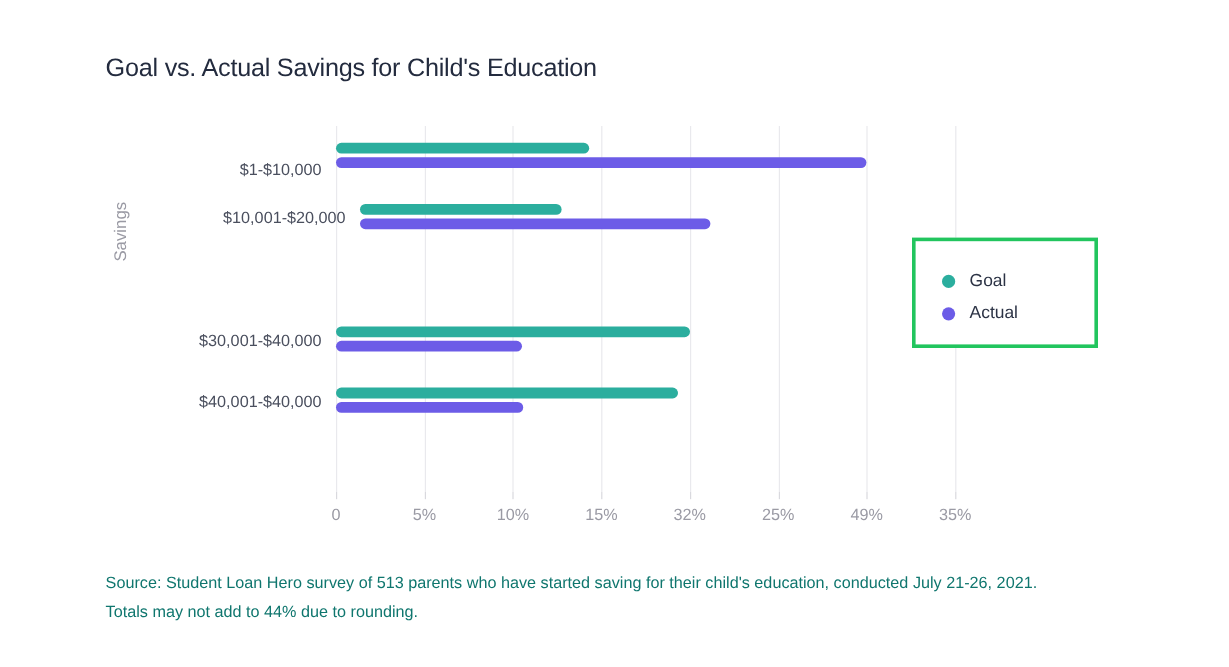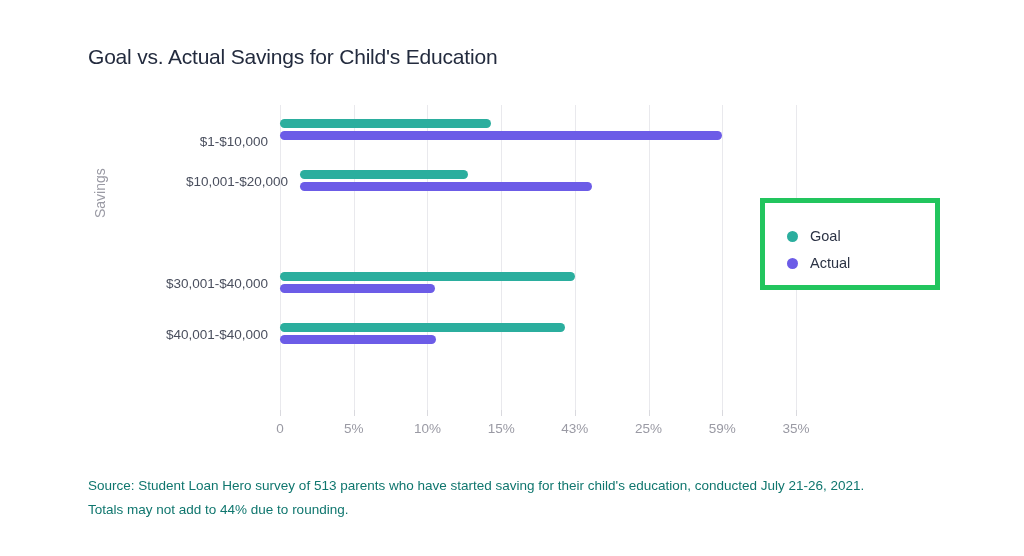--- a/index.html
+++ b/index.html
@@ -109,24 +109,24 @@
     color: #9a9aa4;
     transform: translateX(-50%);
     white-space: nowrap;
   }
 
   
   .legend {
     position: absolute;
     left: 760px;
     top: 198px;
-    width: 180px;
+    width: 155px;
     height: 92px;
     background: #ffffff;
-    border: 5px solid #22c55e;
+    border: 3px solid #22c55e;
     box-sizing: border-box;
   }
   .legend-item {
     position: absolute;
     left: 22px;
     display: flex;
     align-items: center;
     gap: 12px;
   }
   .legend-item.i0 { top: 25px; }
@@ -174,27 +174,27 @@
       <div class="xtick-mark" style="left: 73.7143px;"></div>
       <div class="xtick-label" style="left: 73.7143px;">5%</div>
       <div class="gridline" style="left: 147.429px;"></div>
       <div class="xtick-mark" style="left: 147.429px;"></div>
       <div class="xtick-label" style="left: 147.429px;">10%</div>
       <div class="gridline" style="left: 221.143px;"></div>
       <div class="xtick-mark" style="left: 221.143px;"></div>
       <div class="xtick-label" style="left: 221.143px;">15%</div>
       <div class="gridline" style="left: 294.857px;"></div>
       <div class="xtick-mark" style="left: 294.857px;"></div>
-      <div class="xtick-label" style="left: 294.857px;">43%</div>
+      <div class="xtick-label" style="left: 294.857px;">32%</div>
       <div class="gridline" style="left: 368.571px;"></div>
       <div class="xtick-mark" style="left: 368.571px;"></div>
       <div class="xtick-label" style="left: 368.571px;">25%</div>
       <div class="gridline" style="left: 442.286px;"></div>
       <div class="xtick-mark" style="left: 442.286px;"></div>
-      <div class="xtick-label" style="left: 442.286px;">59%</div>
+      <div class="xtick-label" style="left: 442.286px;">49%</div>
       <div class="gridline" style="left: 516px;"></div>
       <div class="xtick-mark" style="left: 516px;"></div>
       <div class="xtick-label" style="left: 516px;">35%</div>
       <div class="bar-group" style="top: 14.4167px;">
         <div class="ytick" style="top: 5px; margin-top: 11px;">$1-$10,000</div>
         <div class="bar-row">
           <div class="bar goal" style="width: 210.823px; background: rgb(43, 174, 158);"></div>
         </div>
         <div class="bar-row">
           <div class="bar actual" style="width: 442.286px; background: rgb(108, 92, 231);"></div>

